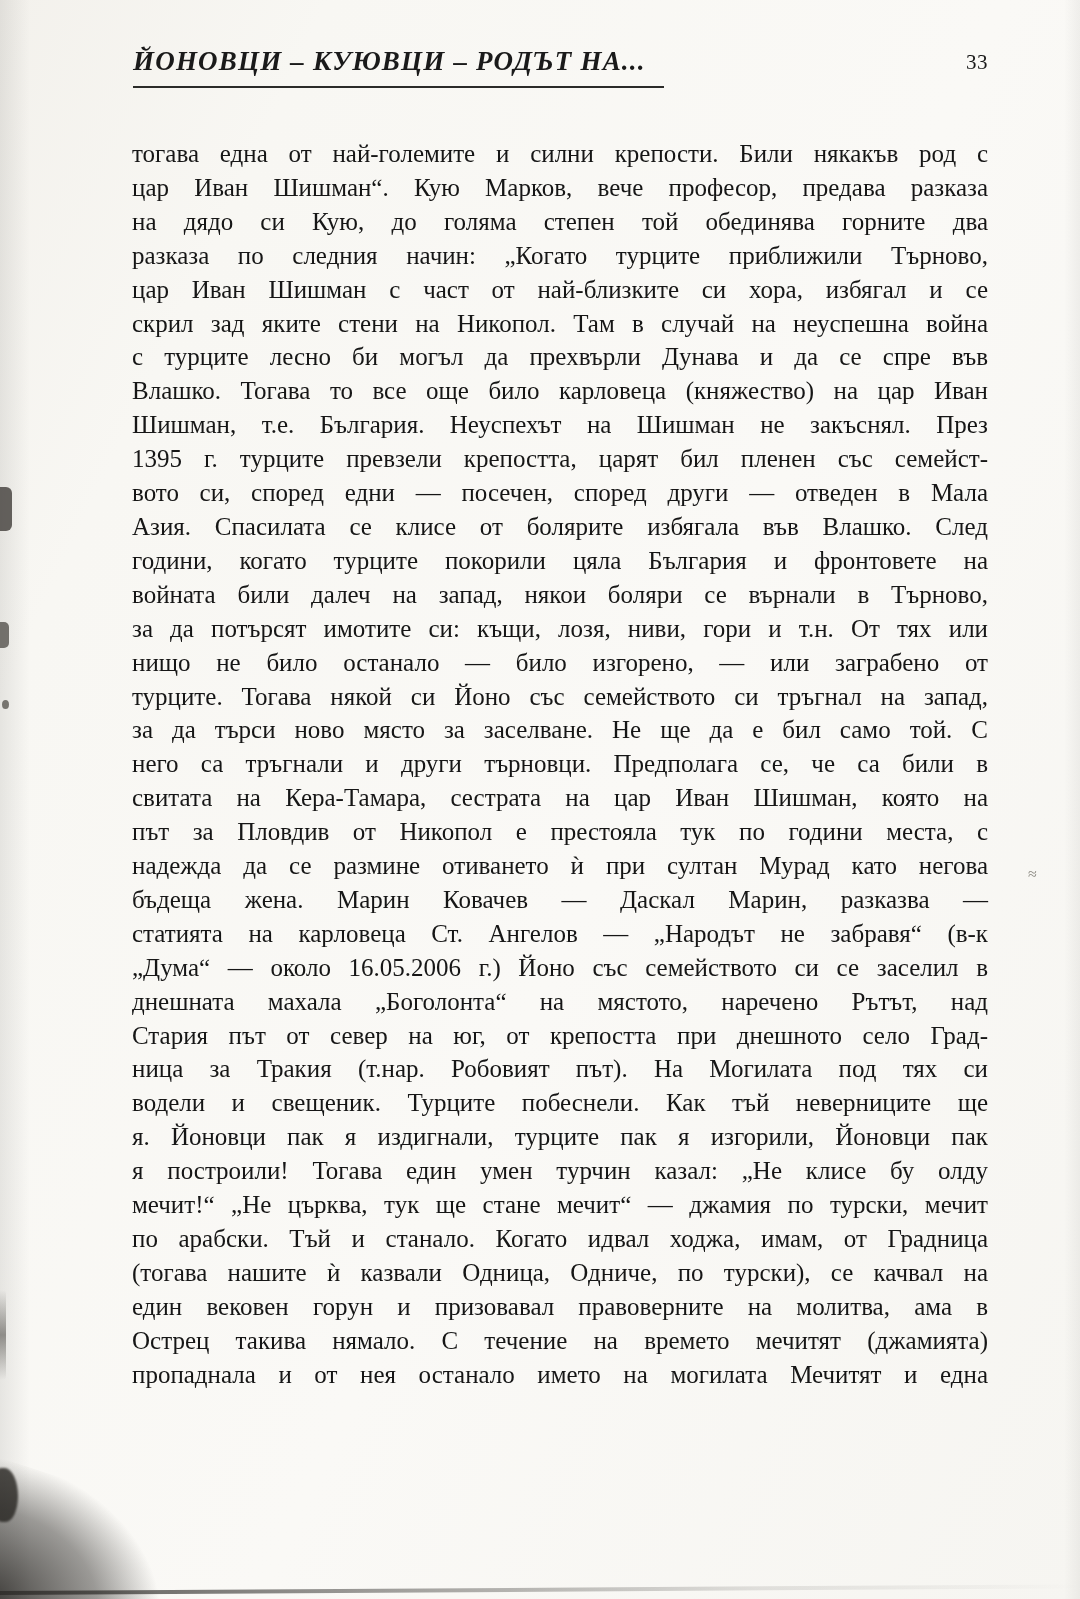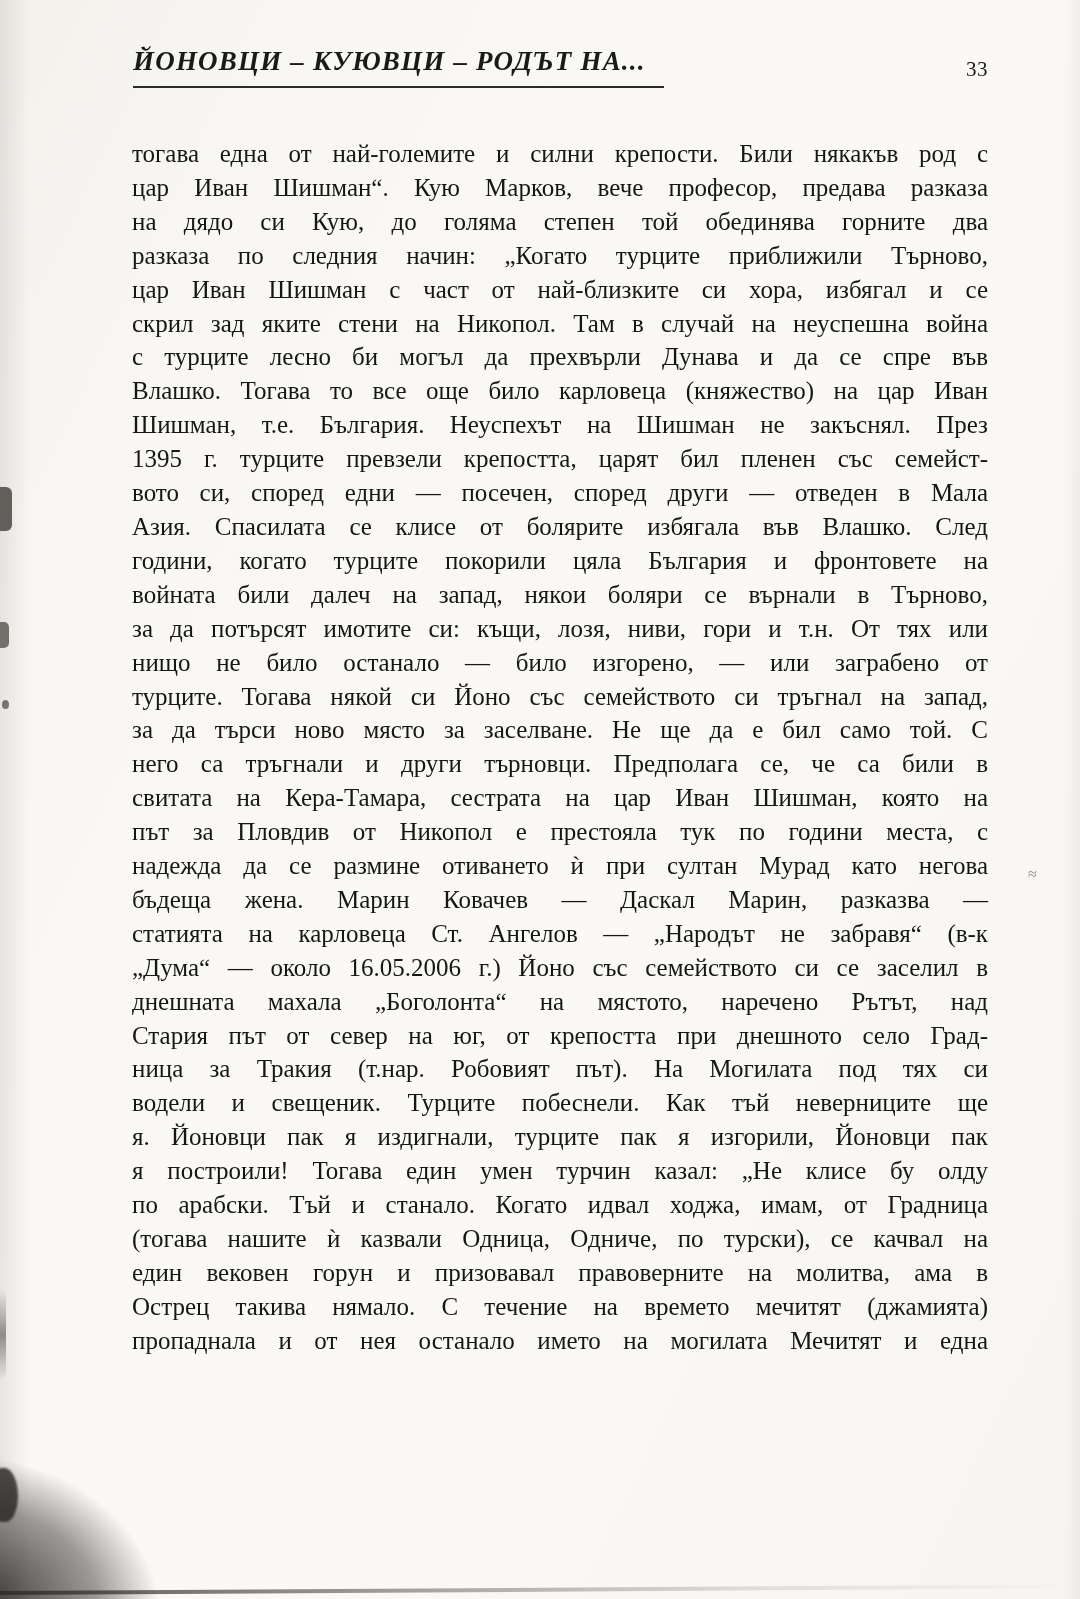--- a/index.html
+++ b/index.html
@@ -25,21 +25,21 @@
     position: absolute; right: 0; top: 0; bottom: 0; width: 16px;
     background: linear-gradient(to left, rgba(60,60,58,0.06), rgba(0,0,0,0));
     pointer-events: none;
   }
 
   .header {
     position: absolute;
     top: 46px; left: 133px; right: 92px;
     display: flex;
     justify-content: space-between;
-    align-items: center;
+    align-items: flex-start;
   }
   .header-title {
     font-style: italic;
     font-weight: bold;
     font-size: 27px;
     letter-spacing: 1.2px;
     border-bottom: 2.5px solid #2b2b29;
     padding-bottom: 9px;
     padding-right: 18px;
     white-space: nowrap;
@@ -120,20 +120,21 @@
       <div class="line">надежда да се размине отиването ѝ при султан Мурад като негова</div>
       <div class="line">бъдеща жена. Марин Ковачев — Даскал Марин, разказва —</div>
       <div class="line">статията на карловеца Ст. Ангелов — „Народът не забравя“ (в-к</div>
       <div class="line">„Дума“ — около 16.05.2006 г.) Йоно със семейството си се заселил в</div>
       <div class="line">днешната махала „Боголонта“ на мястото, наречено Рътът, над</div>
       <div class="line">Стария път от север на юг, от крепостта при днешното село Град-</div>
       <div class="line">ница за Тракия (т.нар. Робовият път). На Могилата под тях си</div>
       <div class="line">водели и свещеник. Турците побеснели. Как тъй неверниците ще</div>
       <div class="line">я. Йоновци пак я издигнали, турците пак я изгорили, Йоновци пак</div>
       <div class="line">я построили! Тогава един умен турчин казал: „Не клисе бу олду</div>
+      <div class="line">мечит!“ „Не църква, тук ще стане мечит“ — джамия по турски, мечит</div>
       <div class="line">по арабски. Тъй и станало. Когато идвал ходжа, имам, от Градница</div>
       <div class="line">(тогава нашите ѝ казвали Одница, Одниче, по турски), се качвал на</div>
       <div class="line">един вековен горун и призовавал правоверните на молитва, ама в</div>
       <div class="line">Острец такива нямало. С течение на времето мечитят (джамията)</div>
       <div class="line">пропаднала и от нея останало името на могилата Мечитят и една</div>
     </div>
 
   <div class="artifact a-edge-dash-1"></div>
   <div class="artifact a-edge-dash-2"></div>
   <div class="artifact a-edge-dot"></div>

